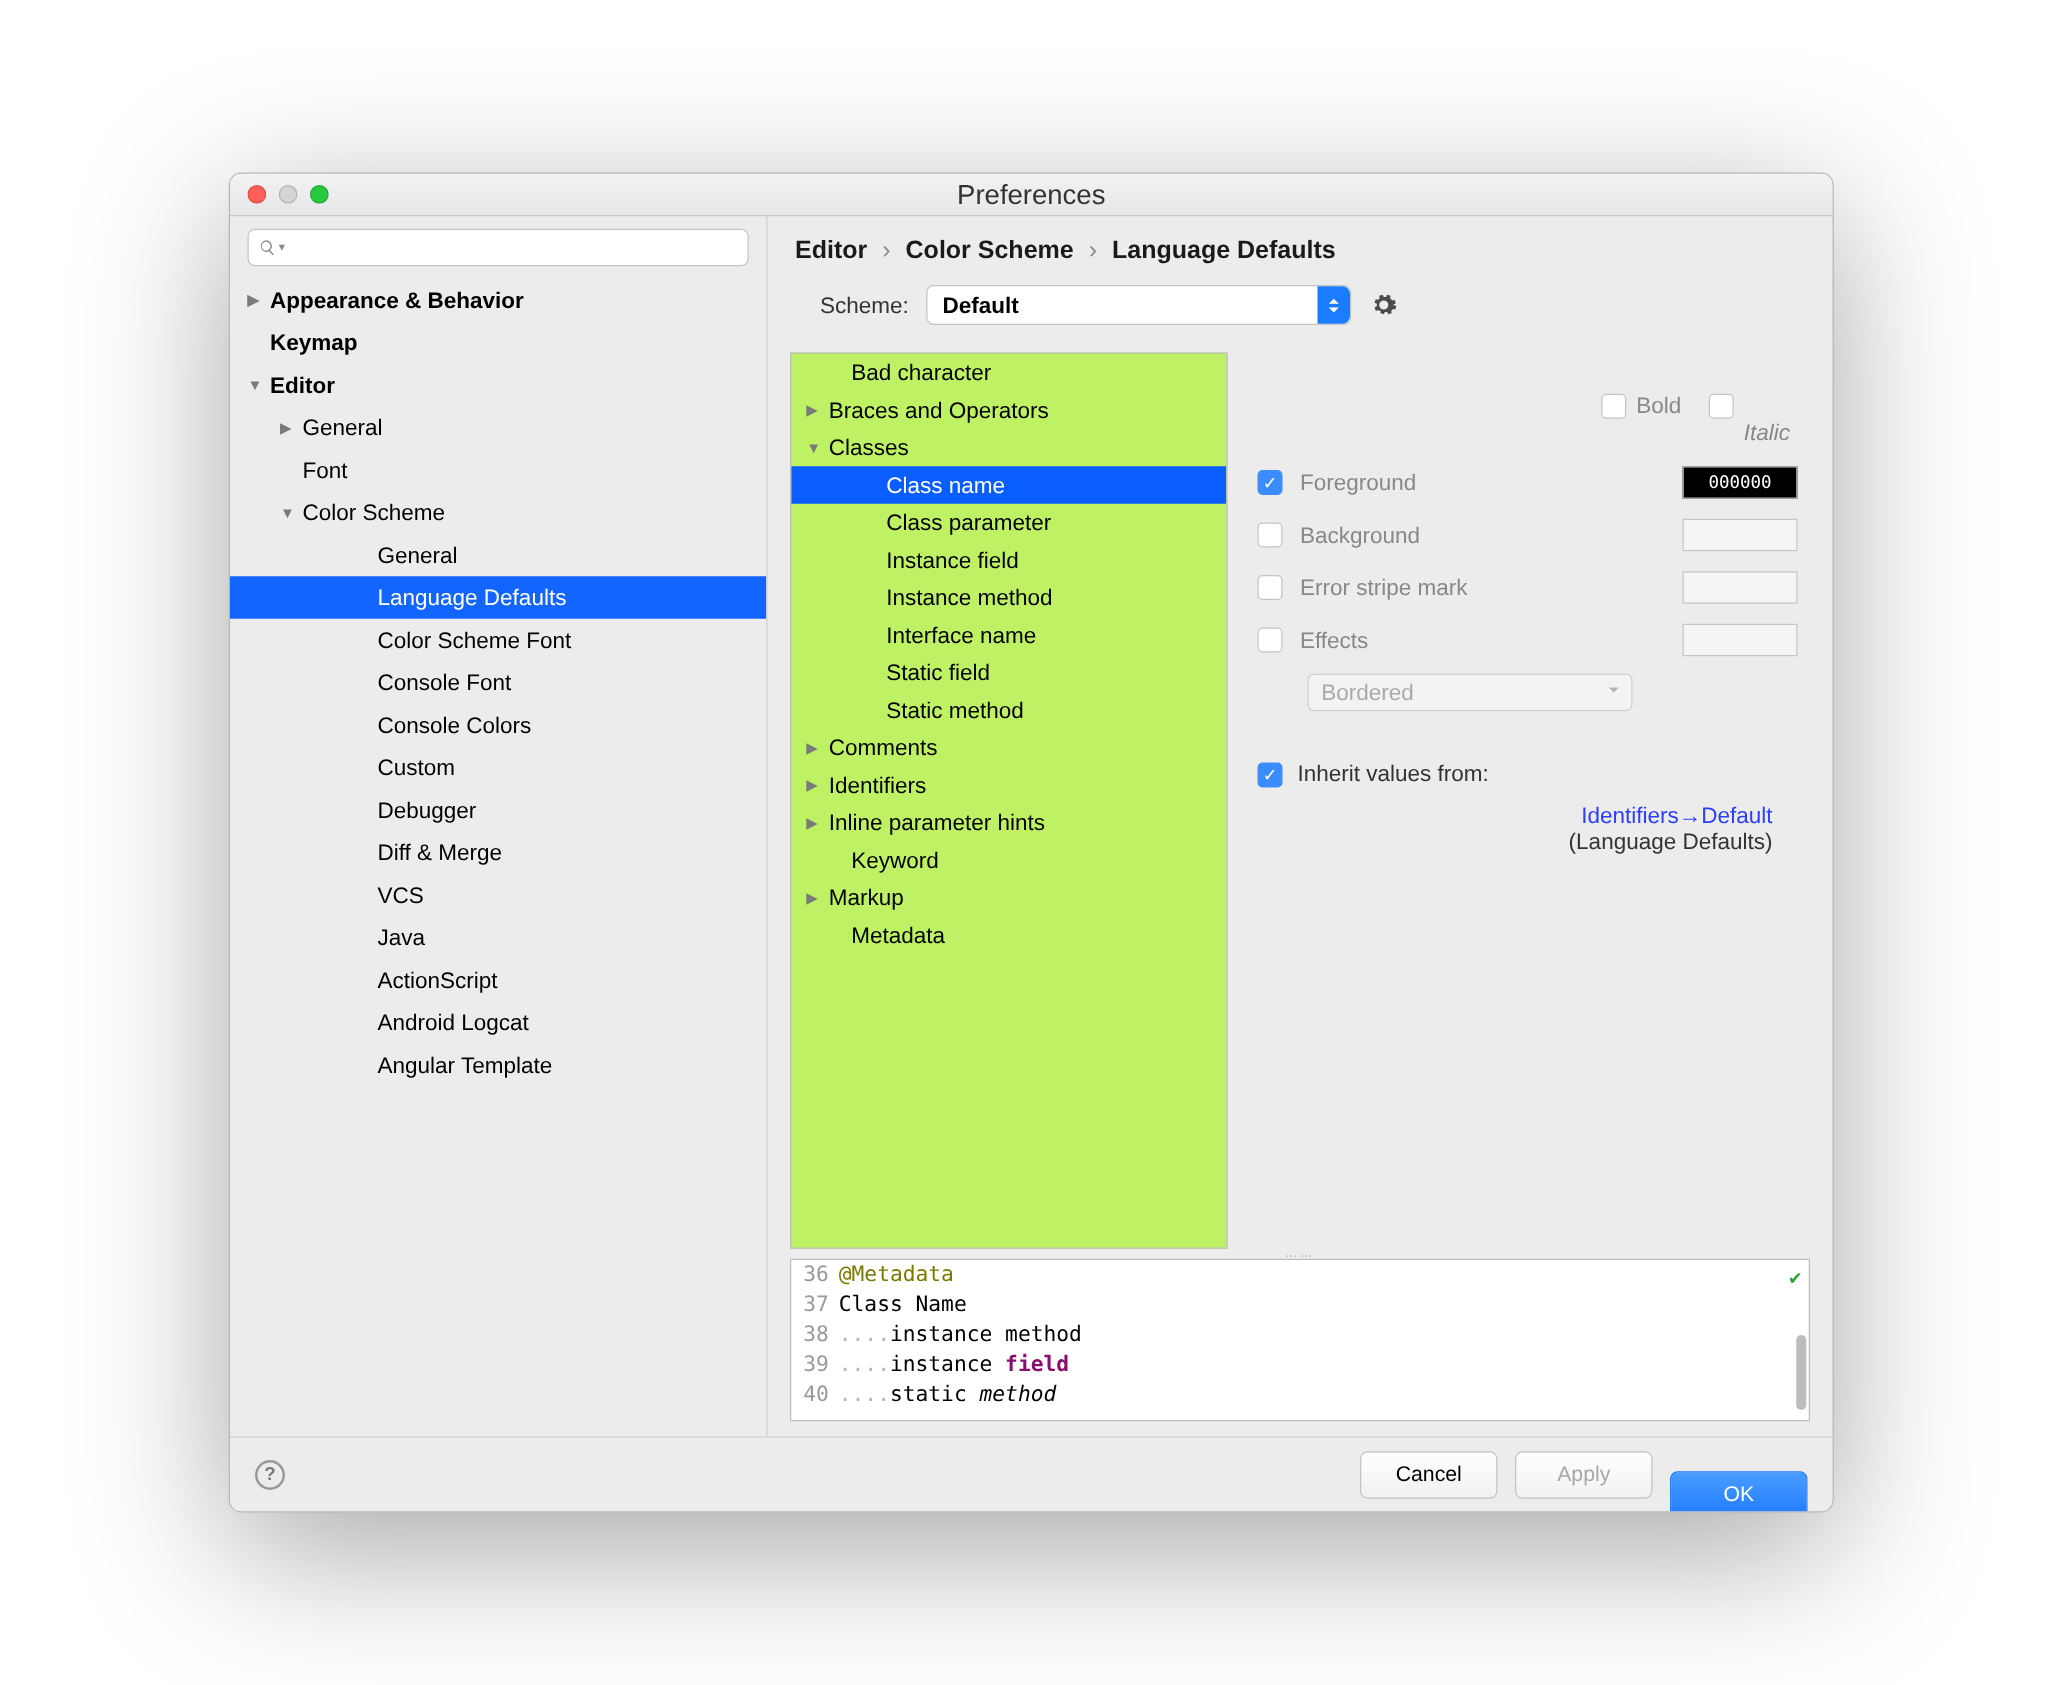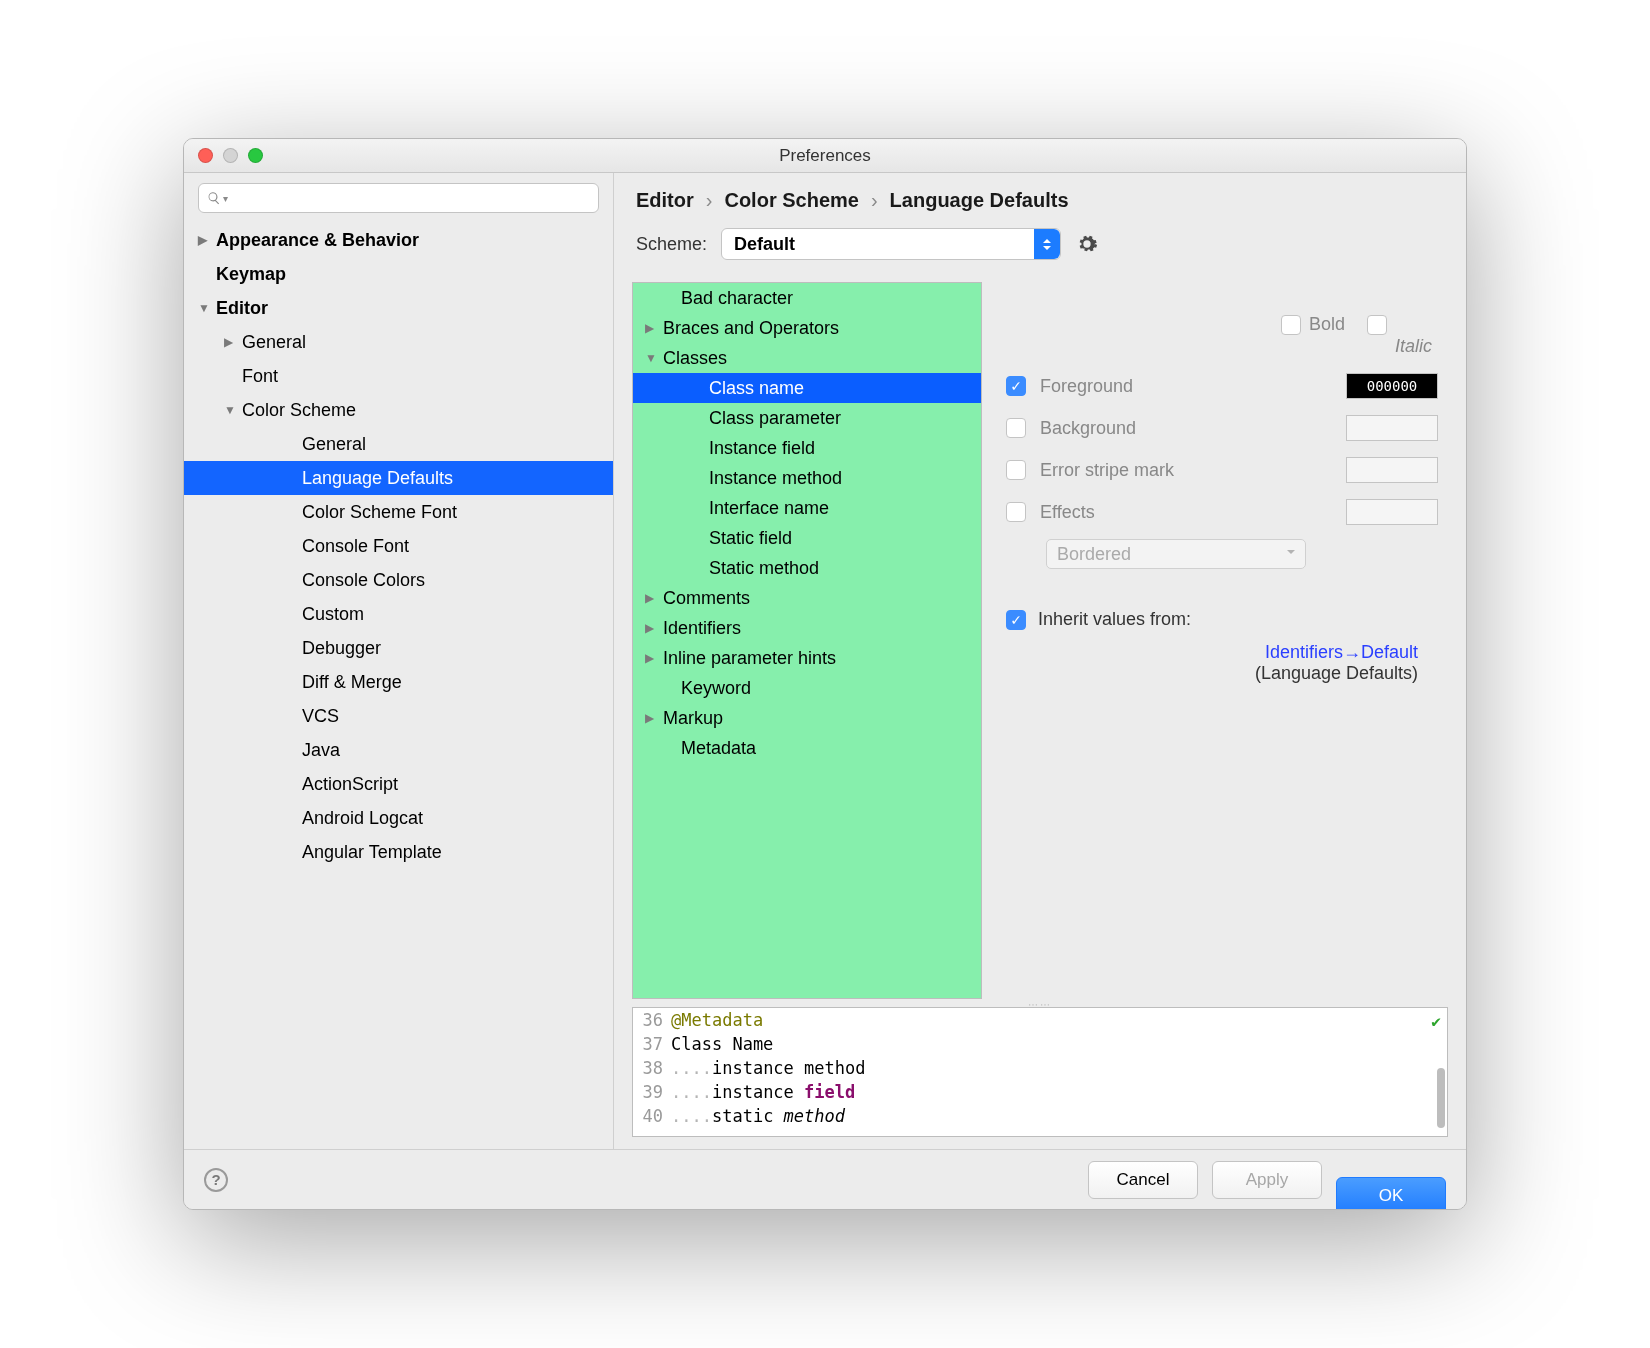--- a/index.html
+++ b/index.html
@@ -27,21 +27,21 @@
     background: linear-gradient(#f3f3f3, #e6e6e6);
     border-bottom: 1px solid #c7c7c7;
     display: flex; align-items: center;
     position: relative;
   }
   .traffic { display: flex; gap: 10px; position: absolute; left: 14px; }
   .traffic span { width: 15px; height: 15px; border-radius: 50%; border: 1px solid rgba(0,0,0,0.15); }
   .t-close { background:#ff5f57; }
   .t-min { background:#d4d4d4; }
   .t-max { background:#28c840; }
-  .titlebar .title { flex:1; text-align:center; font-size: 17px; color:#333; }
+  .titlebar .title { flex:1; text-align:center; font-size: 22px; color:#333; }
   .body { flex:1; display:flex; min-height:0; }
   
   .sidebar {
     width: 430px;
     background:#ececec;
     border-right:1px solid #cfcfcf;
     display:flex; flex-direction:column;
     padding: 10px 0 0 0;
   }
   .search-wrap { padding: 0 14px 10px 14px; }
@@ -75,21 +75,21 @@
     padding: 16px 22px 6px 22px;
     font-size:20px; font-weight:700; color:#1a1a1a;
     display:flex; align-items:center; gap:12px;
   }
   .crumb .sep { color:#8a8a8a; font-weight:400; }
   .scheme-row {
     display:flex; align-items:center; gap:14px;
     padding: 10px 22px 22px 22px;
     font-size:18px;
   }
-  .scheme-row label { color:#333; }
+  .scheme-row label { color:#333;margin-left:20px; }
   .select {
     width:340px; height:32px;
     background:#fff;
     border:1px solid #c4c4c4;
     border-radius:6px;
     display:flex; align-items:center;
     padding:0 0 0 12px;
     font-weight:700;
     position:relative;
   }
@@ -103,21 +103,21 @@
     content:""; border:4px solid transparent;
   }
   .select .knob::before { border-bottom-color:#fff; margin-bottom:1px;}
   .select .knob::after { border-top-color:#fff; margin-top:1px;}
   .gear { width:24px; height:24px; color:#4a4a4a; display:flex; align-items:center; justify-content:center; }
   .gear svg { width:22px; height:22px; fill:#4a4a4a; }
   .content { flex:1; display:flex; flex-direction:column; padding:0 18px 0 18px; min-height:0; }
   .upper { flex:1; display:flex; gap:20px; min-height:0; }
   .token-tree {
     width:350px;
-    background:#86efac;
+    background:#bef264;
     border:1px solid #bdbdbd;
     overflow:hidden;
     font-size:18px;
   }
   .tok {
     height:30px; display:flex; align-items:center;
     padding-left:12px;
   }
   .tok .arrow{ width:18px; color:#7a7a7a; font-size:12px; }
   .tok.d1{ padding-left:30px; }

